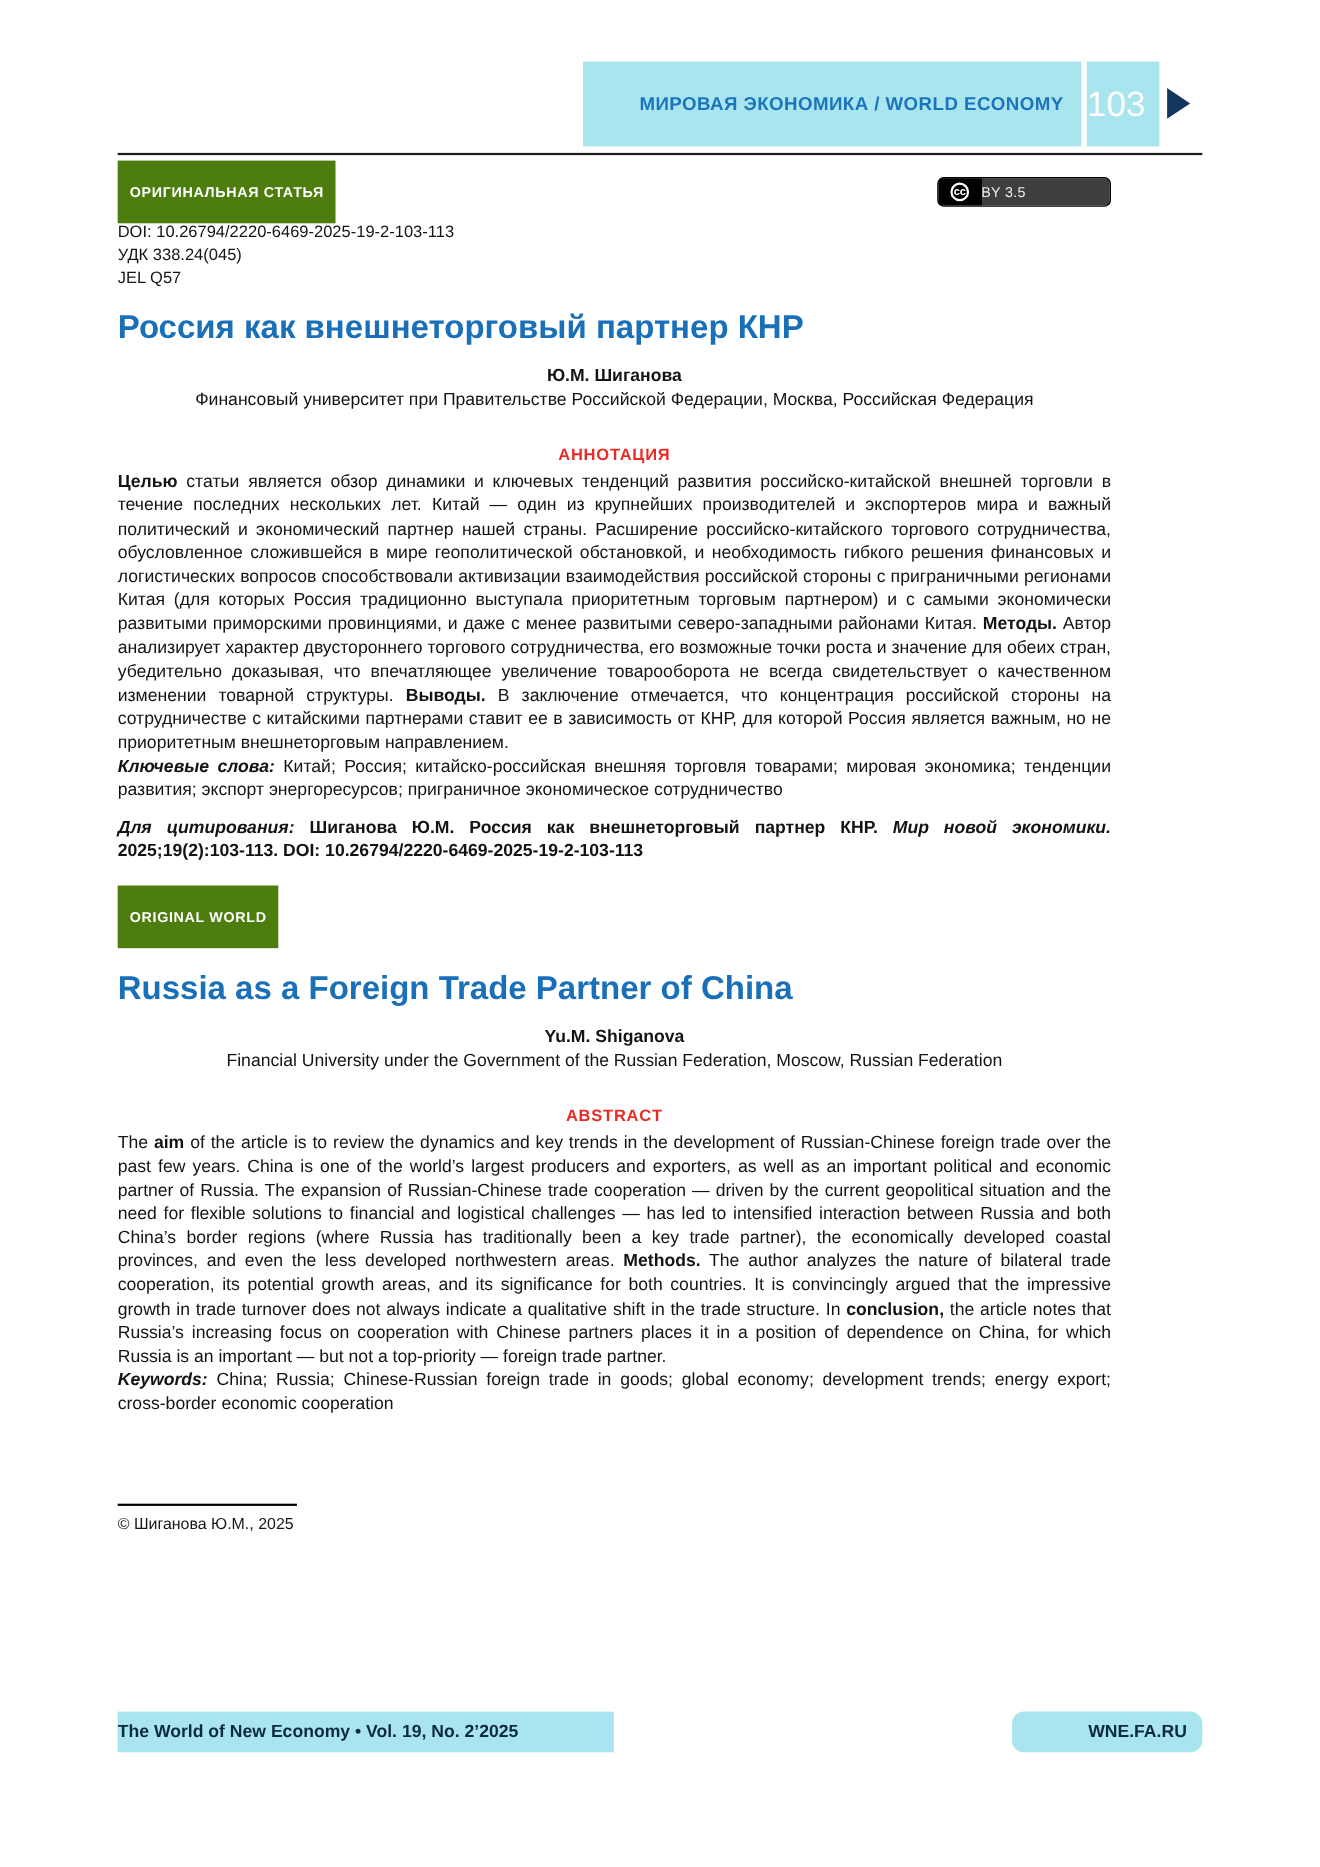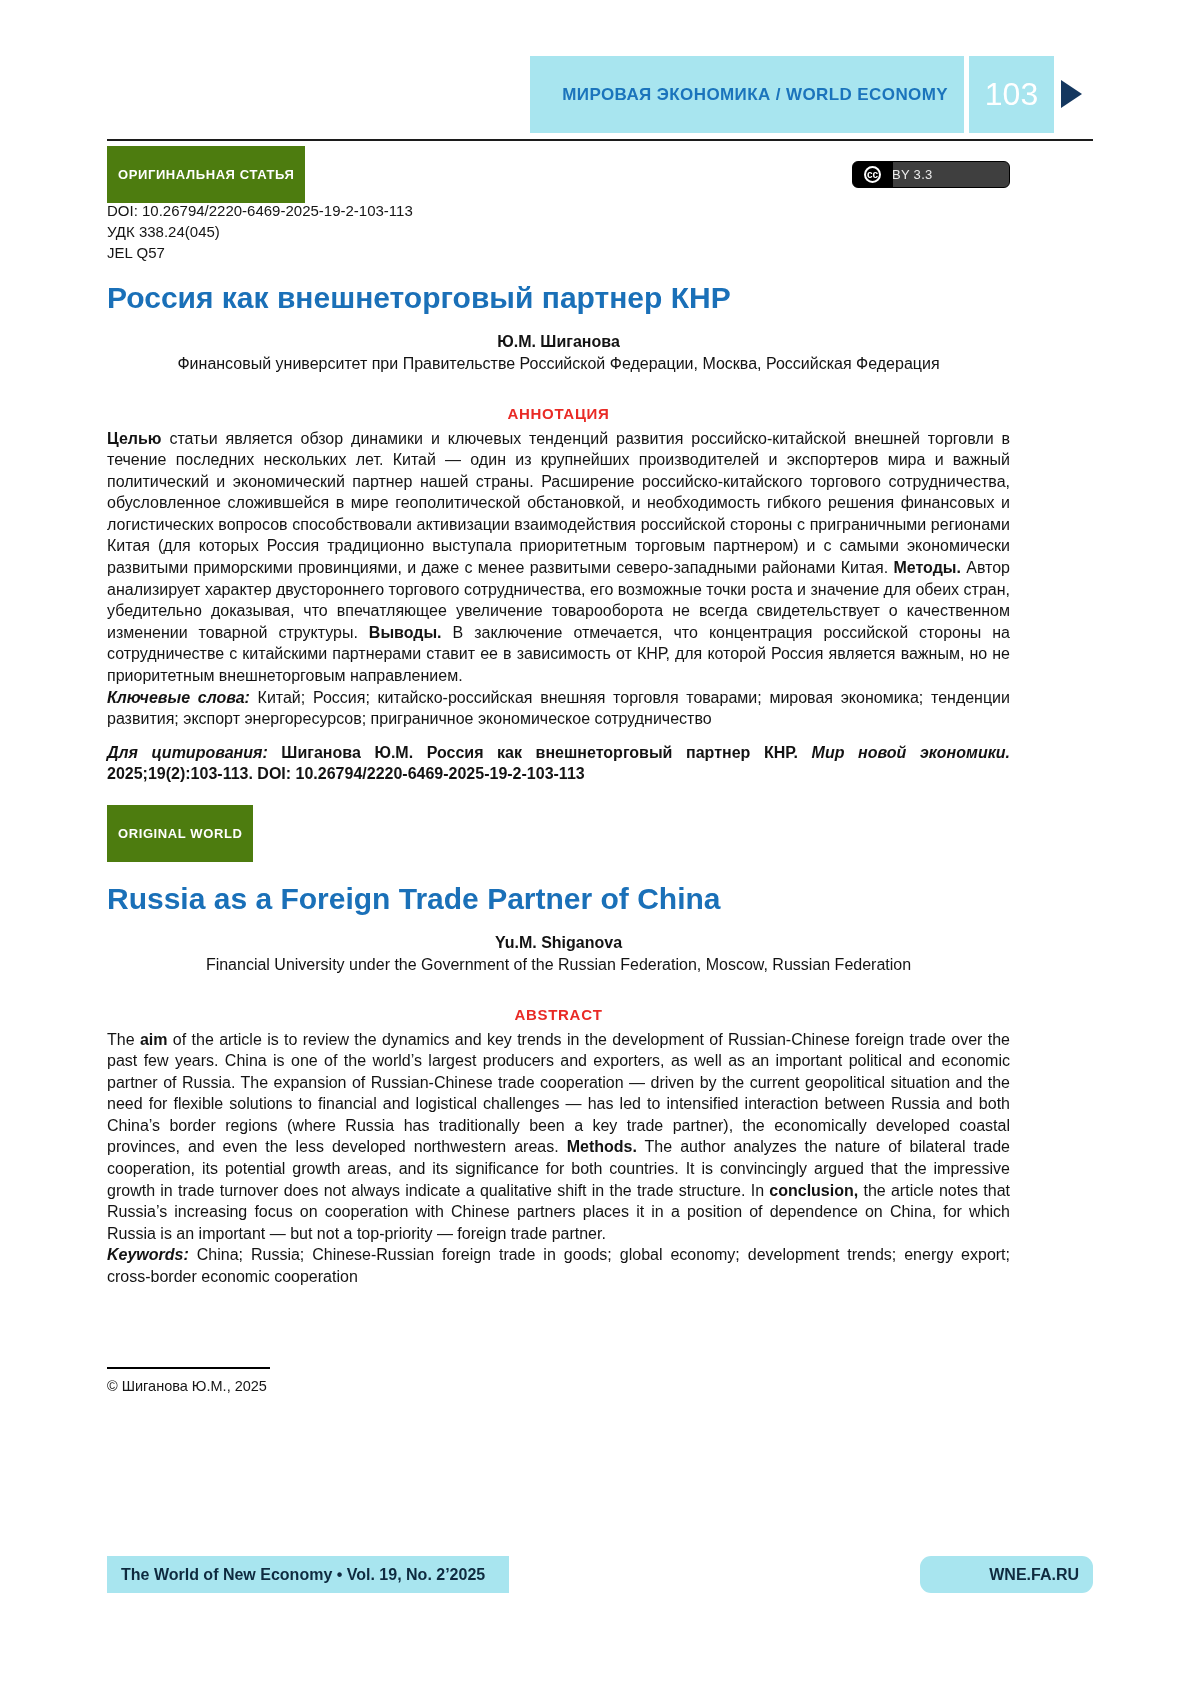--- a/index.html
+++ b/index.html
@@ -11,21 +11,21 @@
   
   .band {
     position:absolute; left:530px; top:56px; width:524px; height:77px;
     background:#a8e5ef; display:flex; align-items:center;
   }
   .band-text {
     flex:1; text-align:right; color:#1b74bc; font-weight:700; font-size:17px;
     letter-spacing:0.4px; padding-right:16px;
   }
   .band-divider { width:5px; align-self:stretch; background:#fff; }
-  .band-page { width:85px; text-align:center; color:#fff; font-size:32px; font-weight:400; }
+  .band-page { width:66px; color:#fff; font-size:32px; font-weight:400; }
   .band-arrow {
     position:absolute; left:1061px; top:80px; width:0; height:0;
     border-top:14px solid transparent; border-bottom:14px solid transparent;
     border-left:21px solid #14375f;
   }
   .top-rule { position:absolute; left:107px; top:139px; width:986px; height:2px; background:#1c1c1c; }
 
   
   .content { position:absolute; left:107px; top:161px; width:903px; }
 
@@ -64,22 +64,22 @@
   .para.cite { margin-top:12px; font-weight:700; }
   .badge-row2 { margin-top:20px; }
 
   
   .footnote { position:absolute; left:107px; top:1367px; }
   .fn-line { width:163px; height:2px; background:#000; }
   .fn-text { margin-top:9px; font-size:14.5px; color:#151515; }
 
   
   .footer-left {
-    position:absolute; left:107px; top:1556px; width:402px; height:37px;
-    background:#a8e5ef; display:flex; align-items:center; padding-left:14px;
+    position:absolute; left:107px; top:1556px; width:451px; height:37px;
+    background:#a8e5ef; display:flex; align-items:center; 
   }
   .footer-right {
     position:absolute; left:920px; top:1556px; width:173px; height:37px;
     background:#a8e5ef; display:flex; align-items:center; justify-content:flex-end;
     padding-right:14px;
     border-radius:11px;
   }
   .footer-text { font-weight:700; font-size:16px; color:#0e2a3f; white-space:nowrap; }
 </style>
 </head>
@@ -94,21 +94,21 @@
   </div>
   <div class="band-arrow"></div>
   <div class="top-rule"></div>
 
   <div class="content">
 
     <div class="badges-row">
       <span class="badge">ОРИГИНАЛЬНАЯ СТАТЬЯ</span>
       <span class="cc-badge">
         <span class="cc-circle">cc</span>
-        <span class="cc-text">BY 3.3</span>
+        <span class="cc-text">BY 3.5</span>
       </span>
     </div>
 
     <div class="meta">
       <div>DOI: 10.26794/2220-6469-2025-19-2-103-113</div>
       <div>УДК 338.24(045)</div>
       <div>JEL Q57</div>
     </div>
 
     <h1 class="title">Россия как внешнеторговый партнер КНР</h1>

